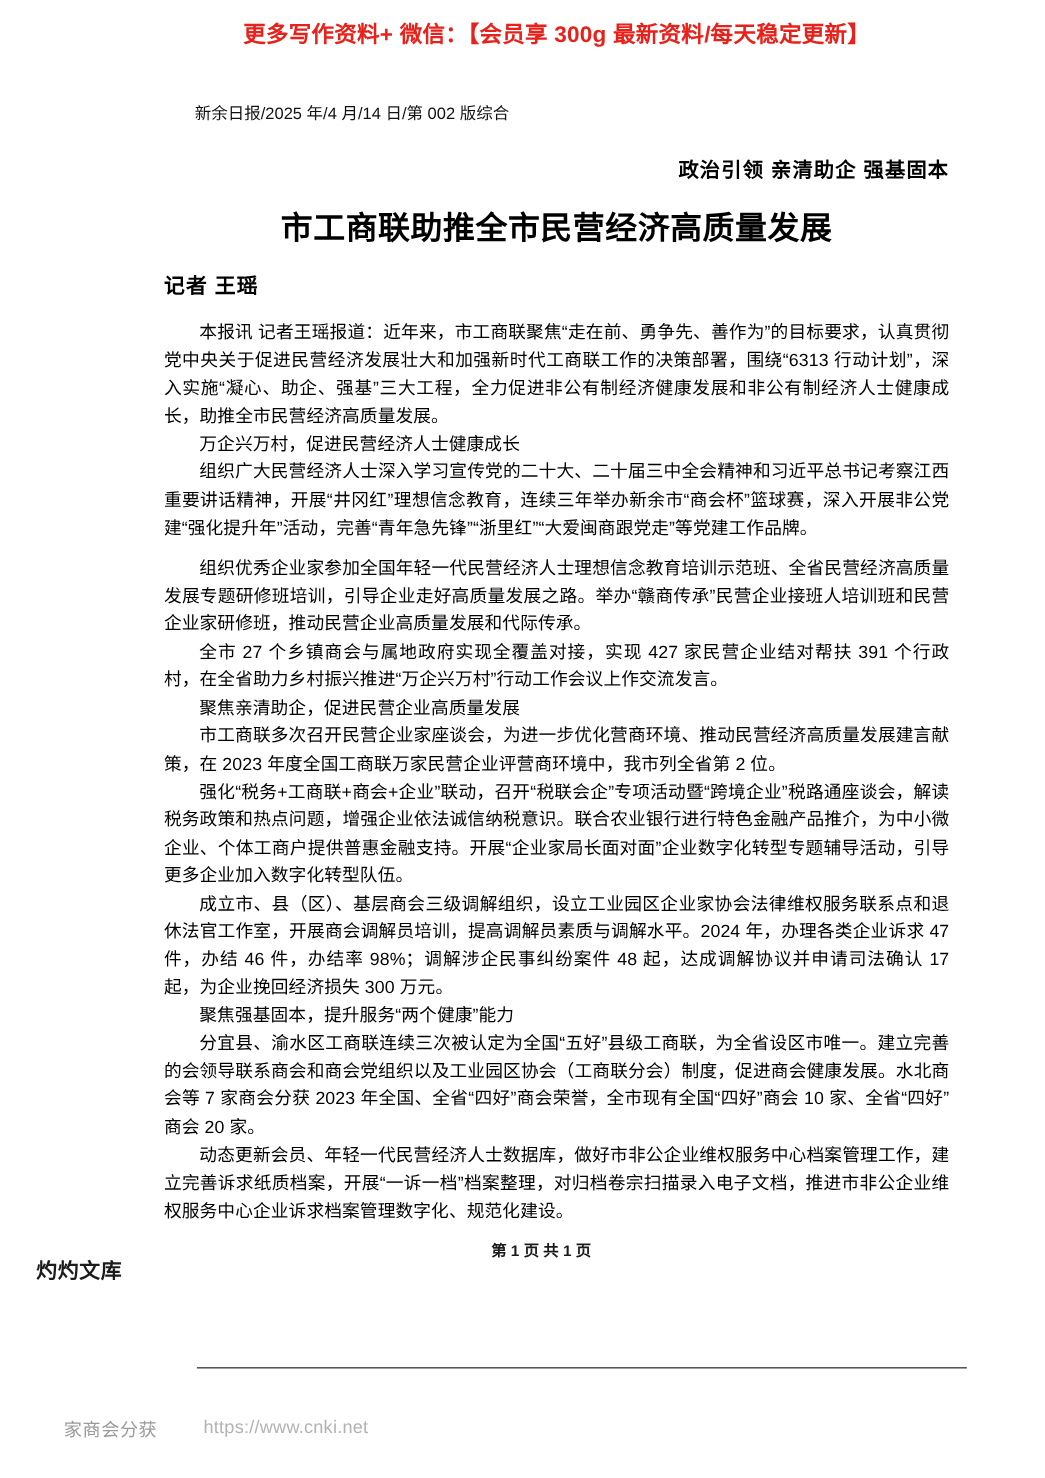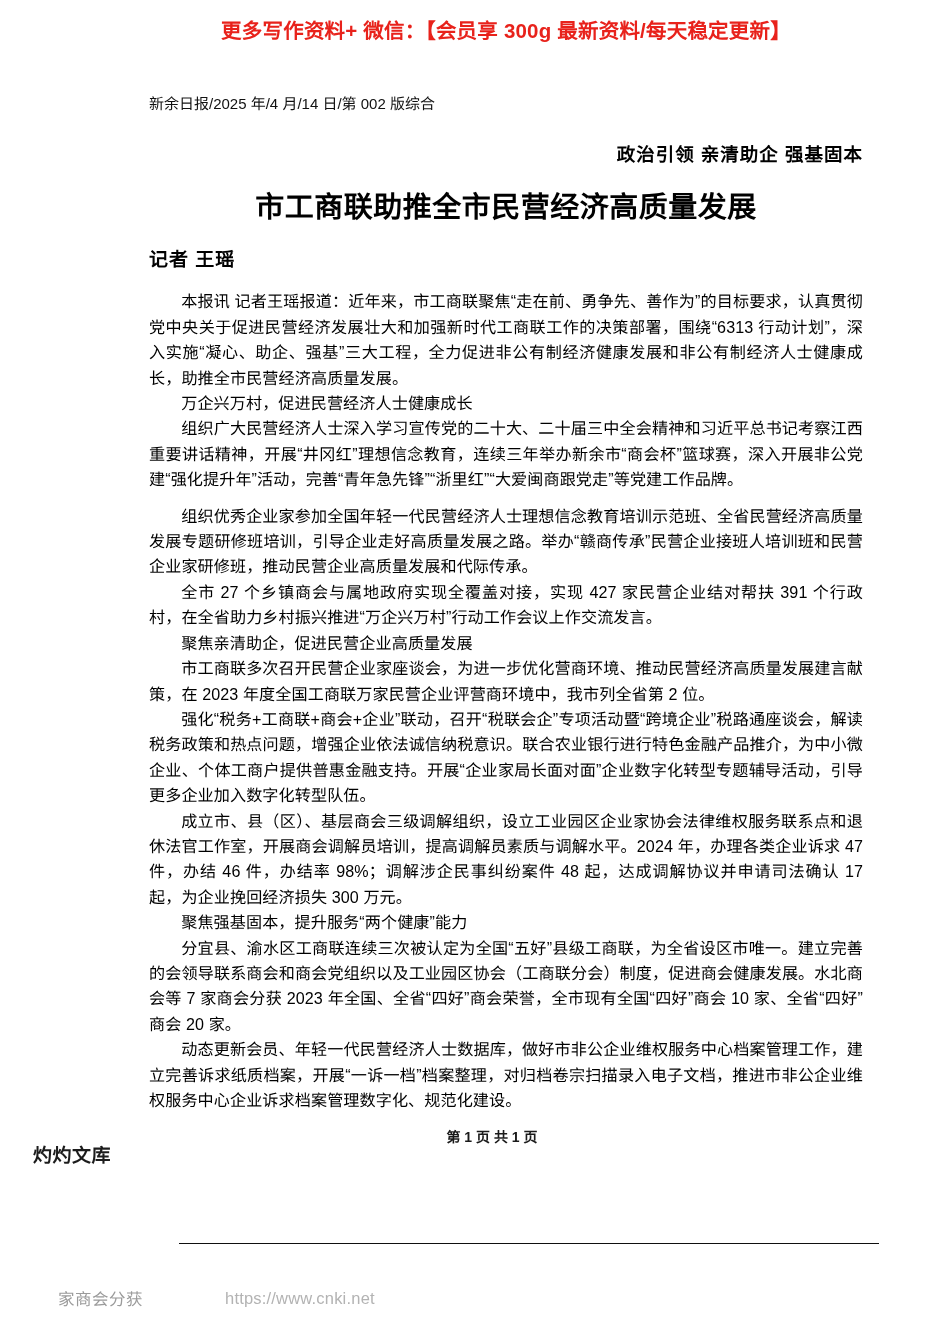--- a/index.html
+++ b/index.html
@@ -42,20 +42,21 @@
     left: 118px;
     top: 92px;
     width: 714px;
   }
 
   .source-line {
     font-size: 15px;
     line-height: 23px;
     color: #111;
     width: 300px;
+    margin-left: 28px;
   }
 
   .kicker {
     margin-top: 25px;
     text-align: right;
     font-size: 18.5px;
     font-weight: bold;
     letter-spacing: 1px;
   }
 
@@ -133,21 +134,20 @@
   .cnki-name {
     font-size: 16.5px;
     color: #9b9b9b;
     letter-spacing: 0.5px;
     font-weight: normal;
   }
   .cnki-url {
     font-size: 16.5px;
     color: #b3b3b3;
     letter-spacing: 0.2px;
-    margin-left: 40px;
   }
 </style>
 </head>
 <body>
 
 <div class="page">
 
   <div class="promo-banner">
     <span class="promo-seg">更多写作资料+ 微信：</span><span class="promo-seg">【会员享 300g 最新资料/每天稳定更新】</span>
   </div>

